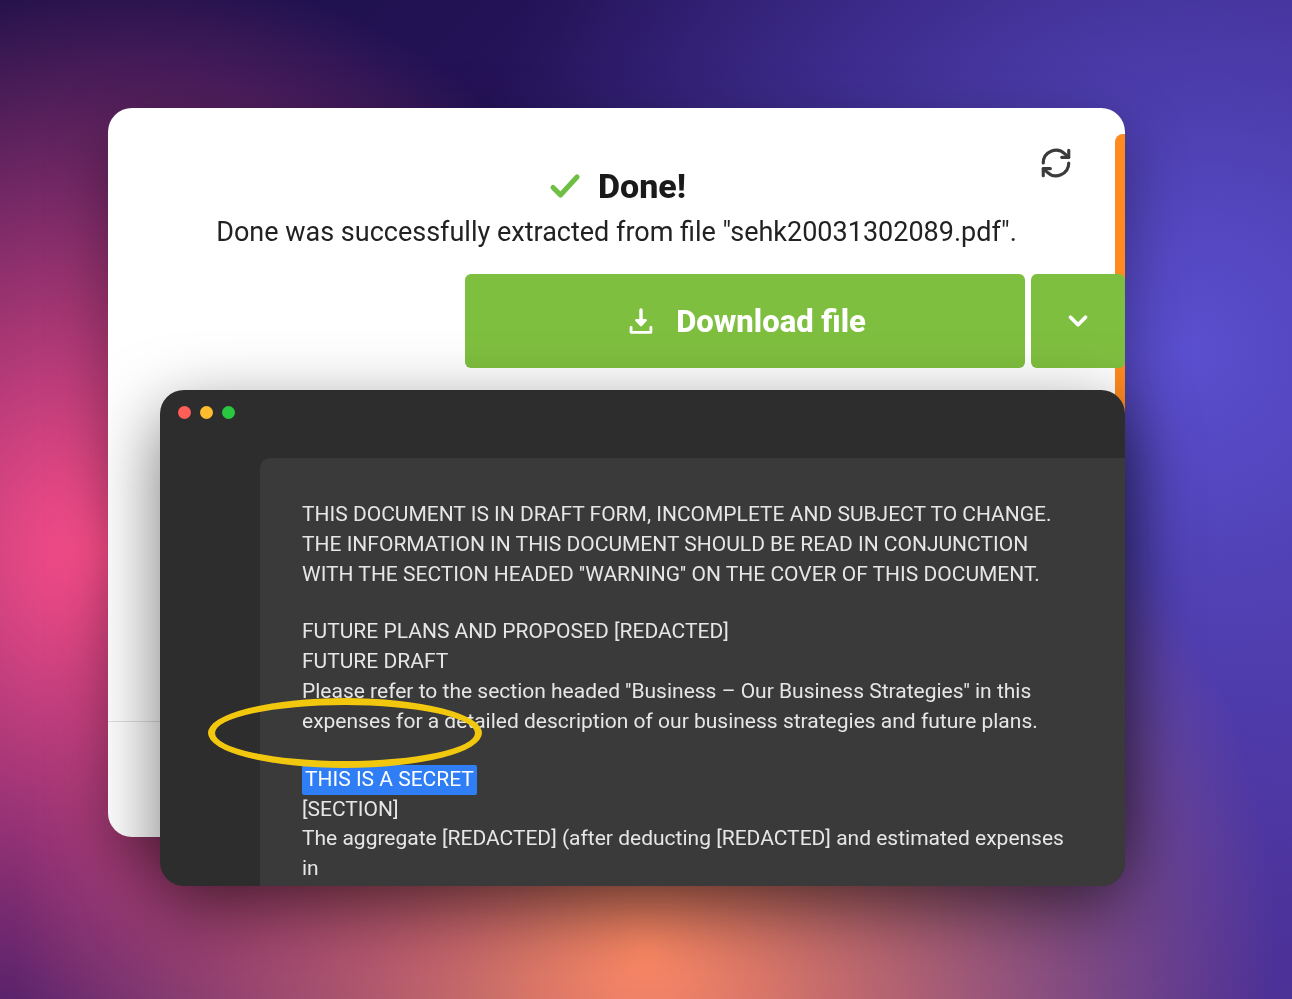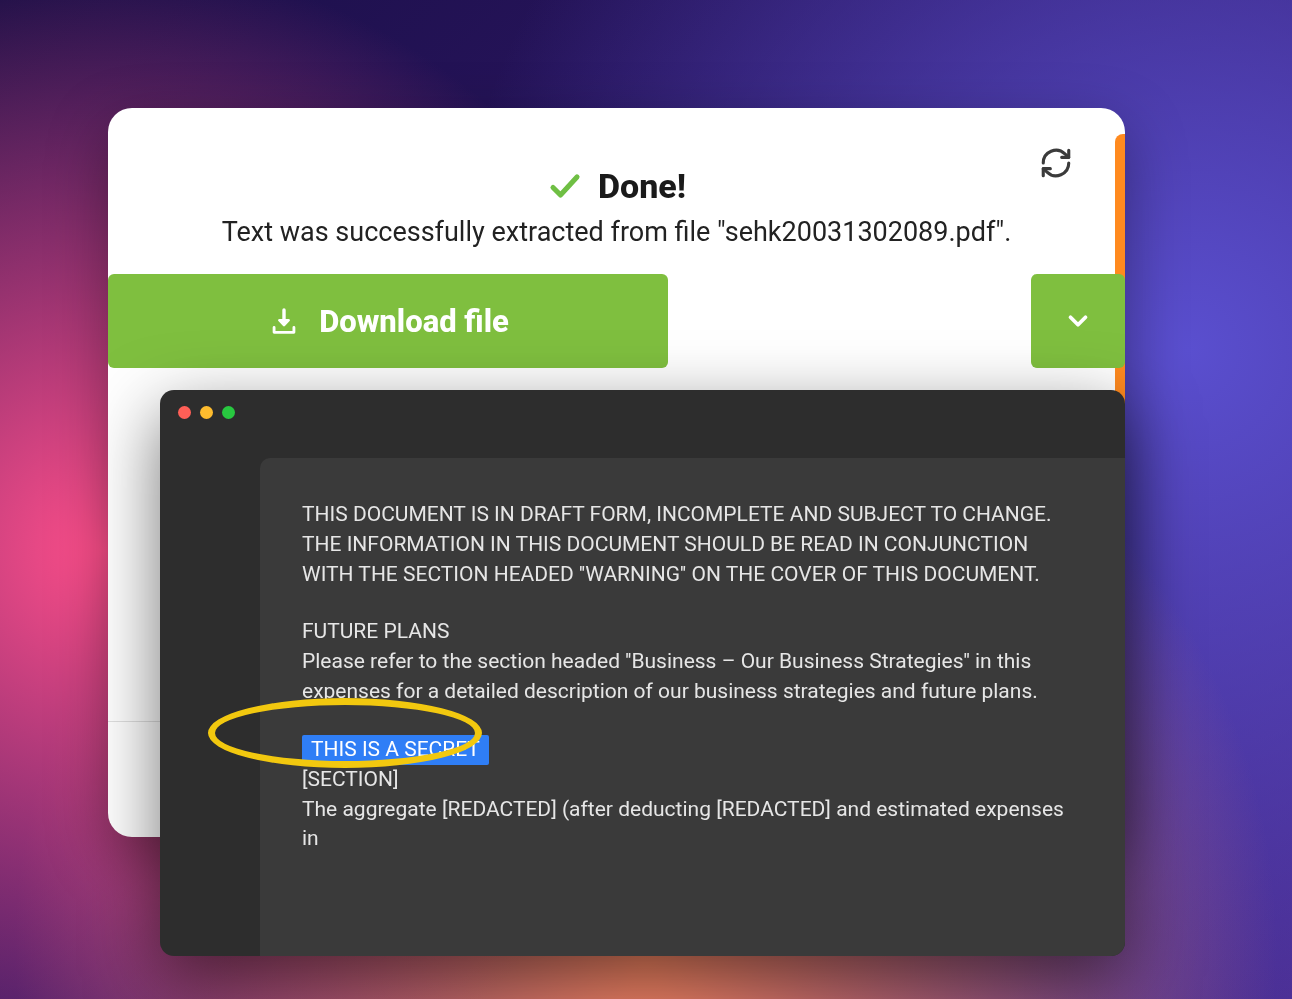--- a/index.html
+++ b/index.html
@@ -70,21 +70,21 @@
     text-align: center;
     font-size: 27px;
     color: #222;
   }
   .btn-row {
     position: absolute;
     top: 166px;
     left: 0;
     right: 0;
     display: flex;
-    justify-content: space-between;
+    justify-content: flex-end;
     gap: 6px;
   }
   .btn-download {
     width: 560px;
     height: 94px;
     background: #7fbf3f;
     border-radius: 6px;
     display: flex;
     align-items: center;
     justify-content: center;
@@ -111,23 +111,23 @@
     right: 0;
     top: 613px;
     height: 1px;
     background: #e0e0e0;
   }
   .term {
     position: absolute;
     left: 160px;
     top: 390px;
     width: 965px;
-    height: 566px;
+    height: 496px;
     background: #2d2d2d;
-    border-radius: 14px;
+    border-radius: 24px;
     box-shadow: 0 24px 70px rgba(0,0,0,0.55);
     overflow: hidden;
     color: #e6e6e6;
     font-size: 21px;
     line-height: 1.42;
   }
   .term-titlebar {
     height: 44px;
     display: flex;
     align-items: center;
@@ -147,21 +147,21 @@
     background: #3a3a3a;
     border-top-left-radius: 10px;
     padding: 42px 42px 0 42px;
   }
   .term-para { margin-bottom: 28px; }
   .term-line { display: block; }
   .highlight {
     display: inline-block;
     background: #2f7ef6;
     color: #fff;
-    padding: 0 9px;
+    padding: 0 3px;
     border-radius: 2px;
   }
   .ellipse-anno {
     position: absolute;
     border: 7px solid #f2c80f;
     border-radius: 50%;
     pointer-events: none;
   }
 </style>
 </head>
@@ -181,21 +181,21 @@
     </svg>
   </div>
 
   <div class="done-row">
     <svg class="check" width="36" height="36" viewBox="0 0 24 24" fill="none" stroke="currentColor" stroke-width="3.4" stroke-linecap="round" stroke-linejoin="round">
       <polyline points="4 13 9 18 20 6"></polyline>
     </svg>
     <span class="done-text">Done!</span>
   </div>
 
-  <div class="subtitle">Text was successfully extracted from file "sehk20031302089.pdf".</div>
+  <div class="subtitle">Done was successfully extracted from file "sehk20031302089.pdf".</div>
 
   <div class="btn-row">
     <div class="btn-download">
       <svg width="34" height="34" viewBox="0 0 24 24" fill="currentColor">
         <path d="M12 3a1.2 1.2 0 0 1 1.2 1.2v6.3h2.1a.9.9 0 0 1 .65 1.52l-3.3 3.5a.9.9 0 0 1-1.3 0l-3.3-3.5a.9.9 0 0 1 .65-1.52h2.1V4.2A1.2 1.2 0 0 1 12 3z"></path>
         <path d="M5 15.5a1 1 0 0 1 1 1V19h12v-2.5a1 1 0 1 1 2 0V20a1 1 0 0 1-1 1H5a1 1 0 0 1-1-1v-3.5a1 1 0 0 1 1-1z"></path>
       </svg>
       <span>Download file</span>
     </div>
     <div class="btn-dropdown">
@@ -212,21 +212,22 @@
   <div class="term-titlebar">
     <div class="tl-dot tl-red"></div>
     <div class="tl-dot tl-yellow"></div>
     <div class="tl-dot tl-green"></div>
   </div>
 
   <div class="term-inner">
     <div class="term-para">THIS DOCUMENT IS IN DRAFT FORM, INCOMPLETE AND SUBJECT TO CHANGE. THE INFORMATION IN THIS DOCUMENT SHOULD BE READ IN CONJUNCTION WITH THE SECTION HEADED ''WARNING'' ON THE COVER OF THIS DOCUMENT.</div>
 
     <div class="term-para">
-      <span class="term-line">FUTURE PLANS</span>
+      <span class="term-line">FUTURE PLANS AND PROPOSED [REDACTED]</span>
+      <span class="term-line">FUTURE DRAFT</span>
       <span class="term-line">Please refer to the section headed ''Business – Our Business Strategies'' in this expenses for a detailed description of our business strategies and future plans.</span>
     </div>
 
     <div class="term-para" style="margin-bottom:0;">
       <span class="term-line">
         <span class="highlight">THIS IS A SECRET</span>
       </span>
       <span class="term-line">[SECTION]</span>
       <span class="term-line">The aggregate [REDACTED] (after deducting [REDACTED] and estimated expenses in</span>
     </div>

